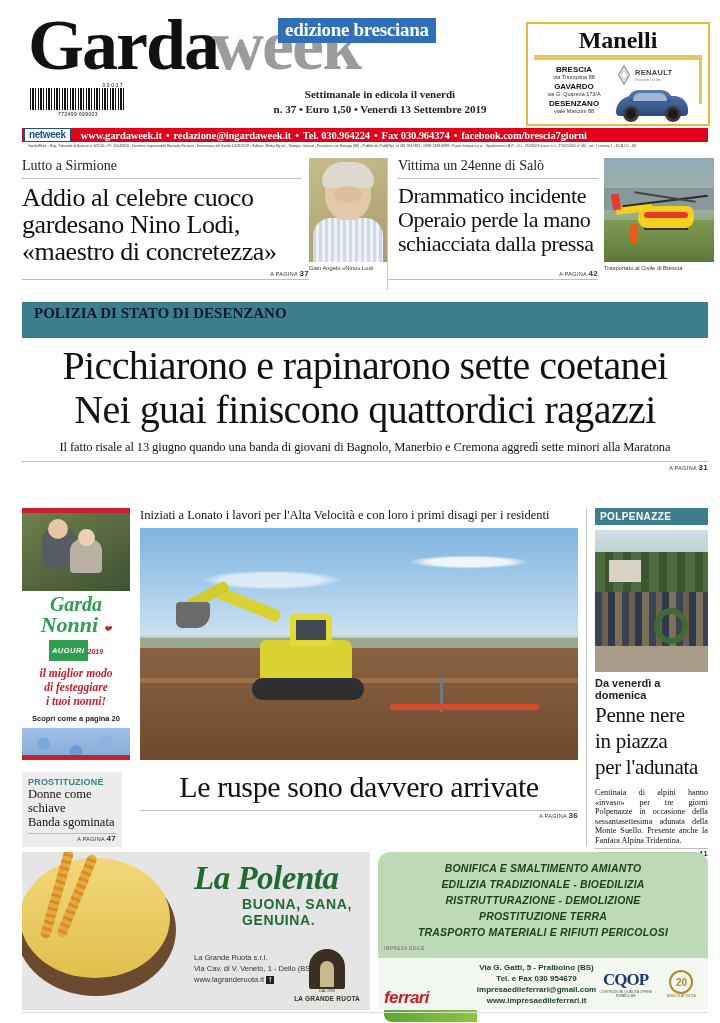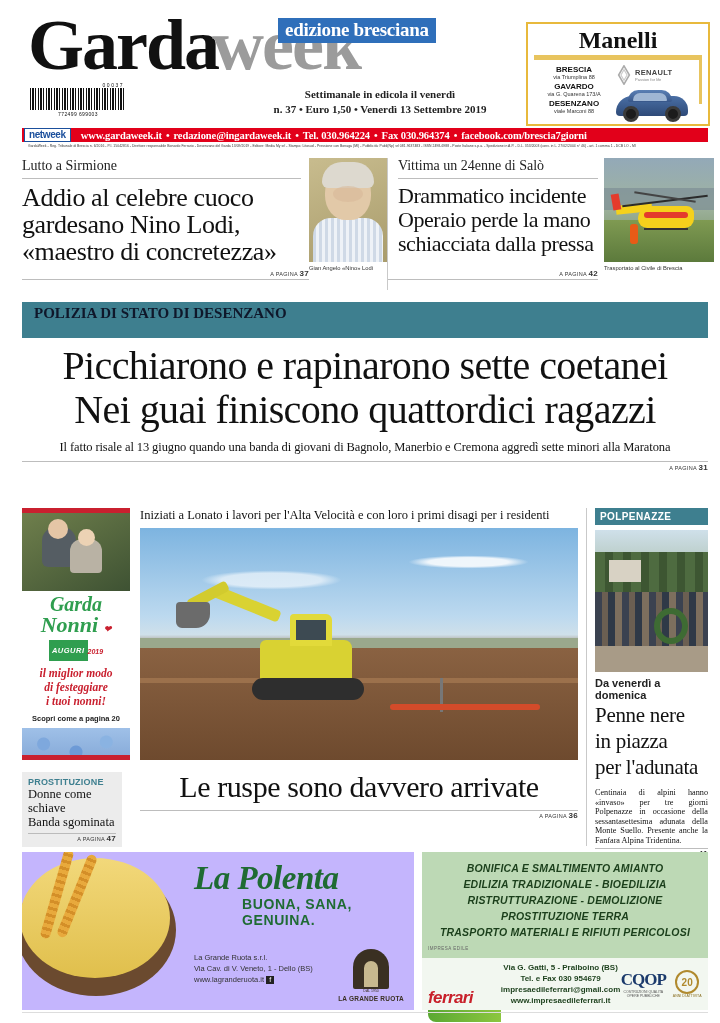--- a/index.html
+++ b/index.html
@@ -250,21 +250,21 @@
      background: repeating-linear-gradient(90deg,#3b4250 0 7px,#6b5f52 7px 13px,#2f3947 13px 20px,#7d6f5e 20px 27px);}
   .ph-alpini .road { position:absolute; left:0; bottom:0; width:100%; height:26px; background:#a89b87;}
   .ph-alpini .wreath { position:absolute; right:20px; bottom:28px; width:34px; height:36px; border:6px solid #3e6b33; border-radius:50%;}
   .pol-kick { font-family:"Liberation Sans", sans-serif; font-size:11px; font-weight:bold; color:#222; margin-top:5px; }
   .pol-h { font-family:"Liberation Serif", serif; font-size: 21px; line-height:23px; color:#111; margin-top:3px; letter-spacing:-.3px;}
   .pol-body { font-family:"Liberation Serif", serif; font-size: 8.2px; line-height:9.6px; color:#111; margin-top:9px; text-align:justify;}
   .pol-ft { border-top:1px solid #bdbdbd; margin-top:2px; text-align:right;}
 
   
   .botads { position:absolute; left:22px; top:852px; right:12px; height: 158px; display:flex; gap:8px;}
-  .ad-polenta { width: 392px; position:relative; background:#c4b5fd; overflow:hidden;padding-left:46px;}
+  .ad-polenta { width: 348px; position:relative; background:#e5e5e5; overflow:hidden;padding-left:46px;}
   .ad-polenta .plate { position:absolute; left:-6px; top:-4px; width:168px; height:166px; }
   .ad-polenta .dish { position:absolute; left:0; top:16px; width:160px; height:132px; background:#6b4a2f; border-radius:50%;}
   .ad-polenta .pol { position:absolute; left:4px; top:10px; width:150px; height:120px; background:linear-gradient(#f2d87a,#e0bf4c); border-radius:50%;}
   .ad-polenta .cob1 { position:absolute; left:36px; top:0px; width:10px; height:92px; background:repeating-linear-gradient(#e8a93c 0 4px,#d48f28 4px 7px); border-radius:5px; transform:rotate(16deg);}
   .ad-polenta .cob2 { position:absolute; left:56px; top:4px; width:10px; height:88px; background:repeating-linear-gradient(#e8a93c 0 4px,#d48f28 4px 7px); border-radius:5px; transform:rotate(22deg);}
   .ad-polenta .txtblock { position:absolute; left:172px; top:8px; right:6px; }
   .ad-polenta .brand {
     font-family:"Liberation Serif", serif; font-style:italic; font-weight:bold;
     font-size: 33px; color:#1f6b33; line-height:36px; letter-spacing:-.5px;
   }
@@ -273,21 +273,21 @@
     color:#1f6b33; letter-spacing:.6px; margin-left:48px;
   }
   .ad-polenta .addr { font-family:"Liberation Sans", sans-serif; font-size:7.5px; color:#333; line-height:11px; margin-top:24px;}
   .fbsq { display:inline-block; width:8px;height:8px;background:#222;color:#fff;font-size:7px;text-align:center;line-height:8px;font-family:"Liberation Sans",sans-serif;}
   .ruota-logo { position:absolute; right:10px; bottom:8px; text-align:center;}
   .ruota-logo .arch { width:36px;height:40px;background:#3a3022;border-radius:18px 18px 2px 2px; margin:0 auto; position:relative;}
   .ruota-logo .arch:after{content:"";position:absolute;left:11px;top:12px;width:14px;height:26px;background:#c8b98f;border-radius:7px 7px 0 0;}
   .ruota-logo .nm { font-family:"Liberation Sans", sans-serif; font-size:6.5px; font-weight:bold; color:#3a3022; margin-top:2px; letter-spacing:.2px;}
   .ruota-logo .dal { font-family:"Liberation Sans", sans-serif; font-size:3.5px; color:#3a3022;}
 
-  .ad-ferrari { flex:1; background:#bdd9b5; position:relative; }
+  .ad-ferrari { flex:1; background:#bdd9b5; position:relative;border-radius:12px; }
   .ad-ferrari .lines { text-align:center; padding-top: 8px;}
   .ad-ferrari .ln {
     font-family:"Liberation Sans", sans-serif; font-style:italic; font-weight:bold;
     font-size: 10.5px; color:#1b3f1b; line-height: 16px; letter-spacing:.2px;
   }
   .ad-ferrari .lower { position:absolute; left:0; right:0; bottom:0; height:52px; background:#f2f7f0; display:flex; align-items:center;}
   .ferr-logo { width: 104px; padding-left:6px; }
   .ferr-logo .nm { font-family:"Liberation Sans", sans-serif; font-weight:bold; font-style:italic; font-size:17px; color:#c8202a; letter-spacing:-.6px;margin-top:39px;}
   .ferr-logo .sm { font-family:"Liberation Sans", sans-serif; font-size:4.5px; color:#666; letter-spacing:.5px; margin-bottom:-2px;}
   .ferr-logo .swoosh { height:12px; background:linear-gradient(90deg,#5aa832,#8cc63f); margin-top:2px; border-radius:0 0 0 8px;}

